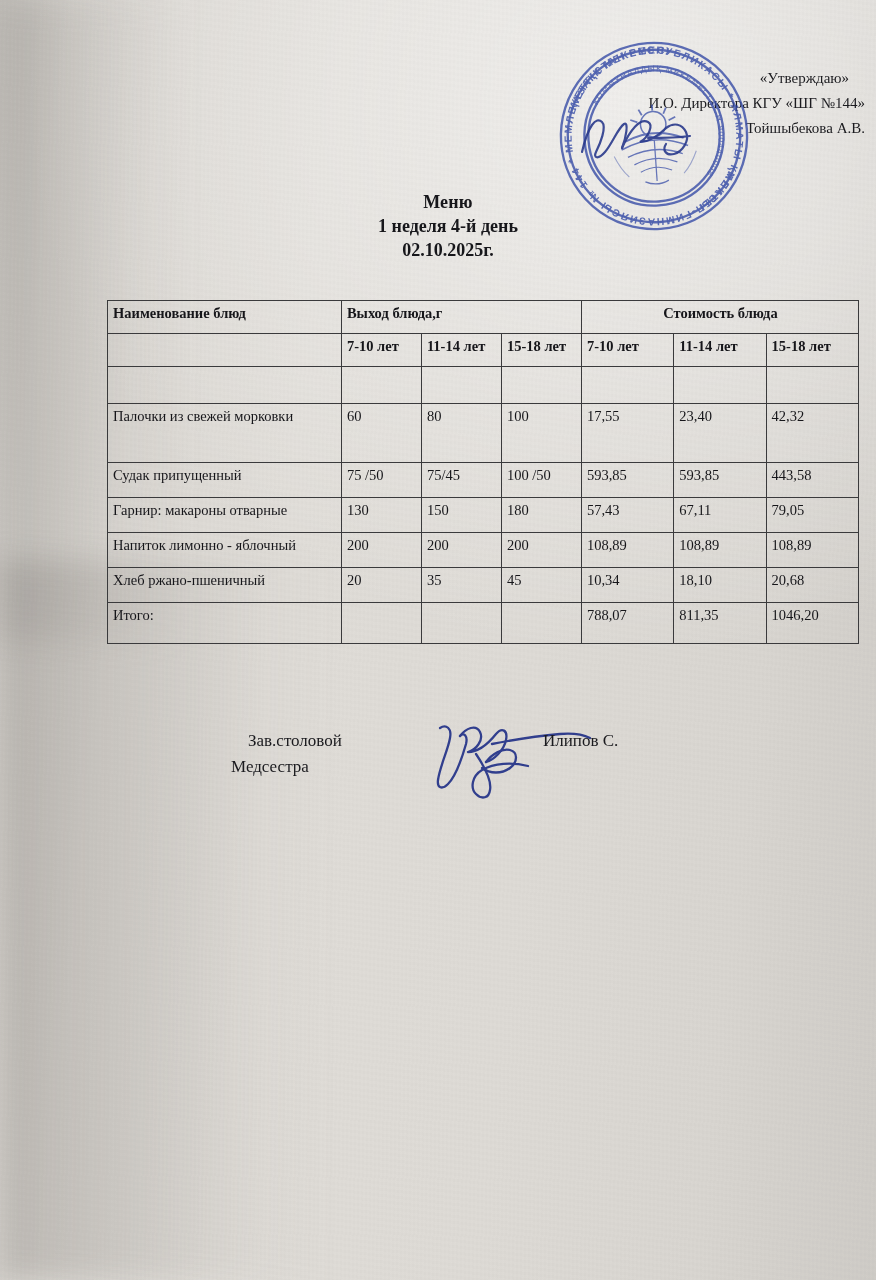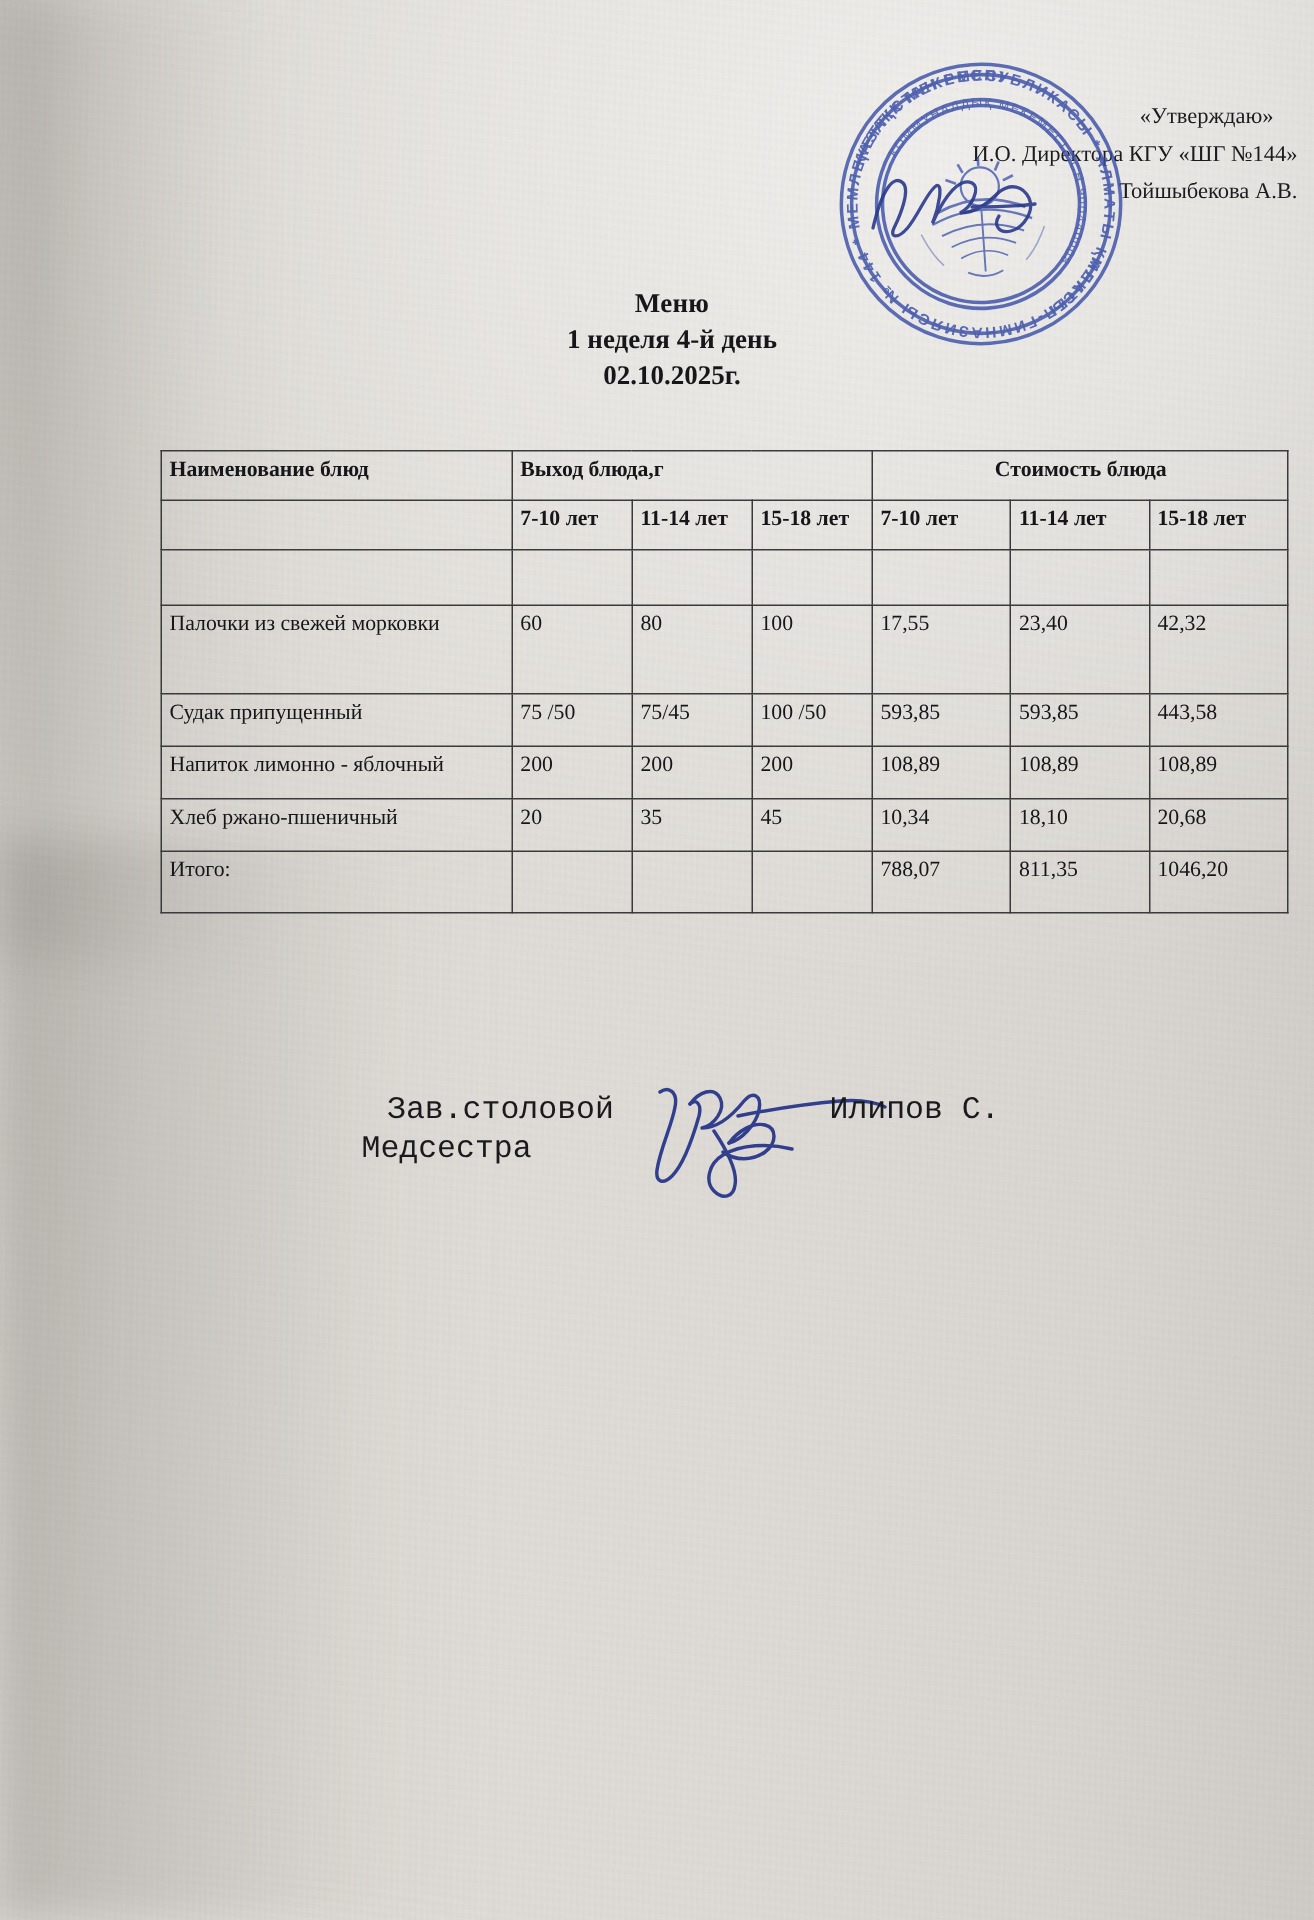--- a/index.html
+++ b/index.html
@@ -103,22 +103,22 @@
   .row-tall td{height:52px;}
   .row-mid td{height:28px;}
   .row-total td{height:34px;}
   .row-total .lbl{font-weight:bold;}
   .hdr-row1 th{height:26px;}
   .hdr-row2 th{height:26px;}
   .hdr-blank td{height:30px;}
 
   
   #signoff{
-    position:absolute;left:241px;top:728px;width:520px;
-    font-size:21px;line-height:26px;color:#1a1a1e;font-family:Liberation Mono, monospace;
+    position:absolute;left:231px;top:728px;width:520px;
+    font-size:17px;line-height:26px;color:#1a1a1e;
   }
   #signoff .row{display:flex;}
   #signoff .role{width:295px;}
   #signoff .person{flex:1;}
   #signoff .role-1{padding-left:17px;}
 
   #staff-signature{
     position:absolute;left:432px;top:714px;width:165px;height:90px;
     pointer-events:none;opacity:.92;
   }
@@ -247,20 +247,29 @@
       <tr class="row-mid">
         <td>Судак припущенный</td>
         <td>75 /50</td>
         <td>75/45</td>
         <td>100 /50</td>
         <td>593,85</td>
         <td>593,85</td>
         <td>443,58</td>
       </tr>
       <tr class="row-mid">
+        <td>Гарнир: макароны отварные</td>
+        <td>130</td>
+        <td>150</td>
+        <td>180</td>
+        <td>57,43</td>
+        <td>67,11</td>
+        <td>79,05</td>
+      </tr>
+      <tr class="row-mid">
         <td>Напиток лимонно - яблочный</td>
         <td>200</td>
         <td>200</td>
         <td>200</td>
         <td>108,89</td>
         <td>108,89</td>
         <td>108,89</td>
       </tr>
       <tr class="row-mid">
         <td>Хлеб ржано-пшеничный</td>

